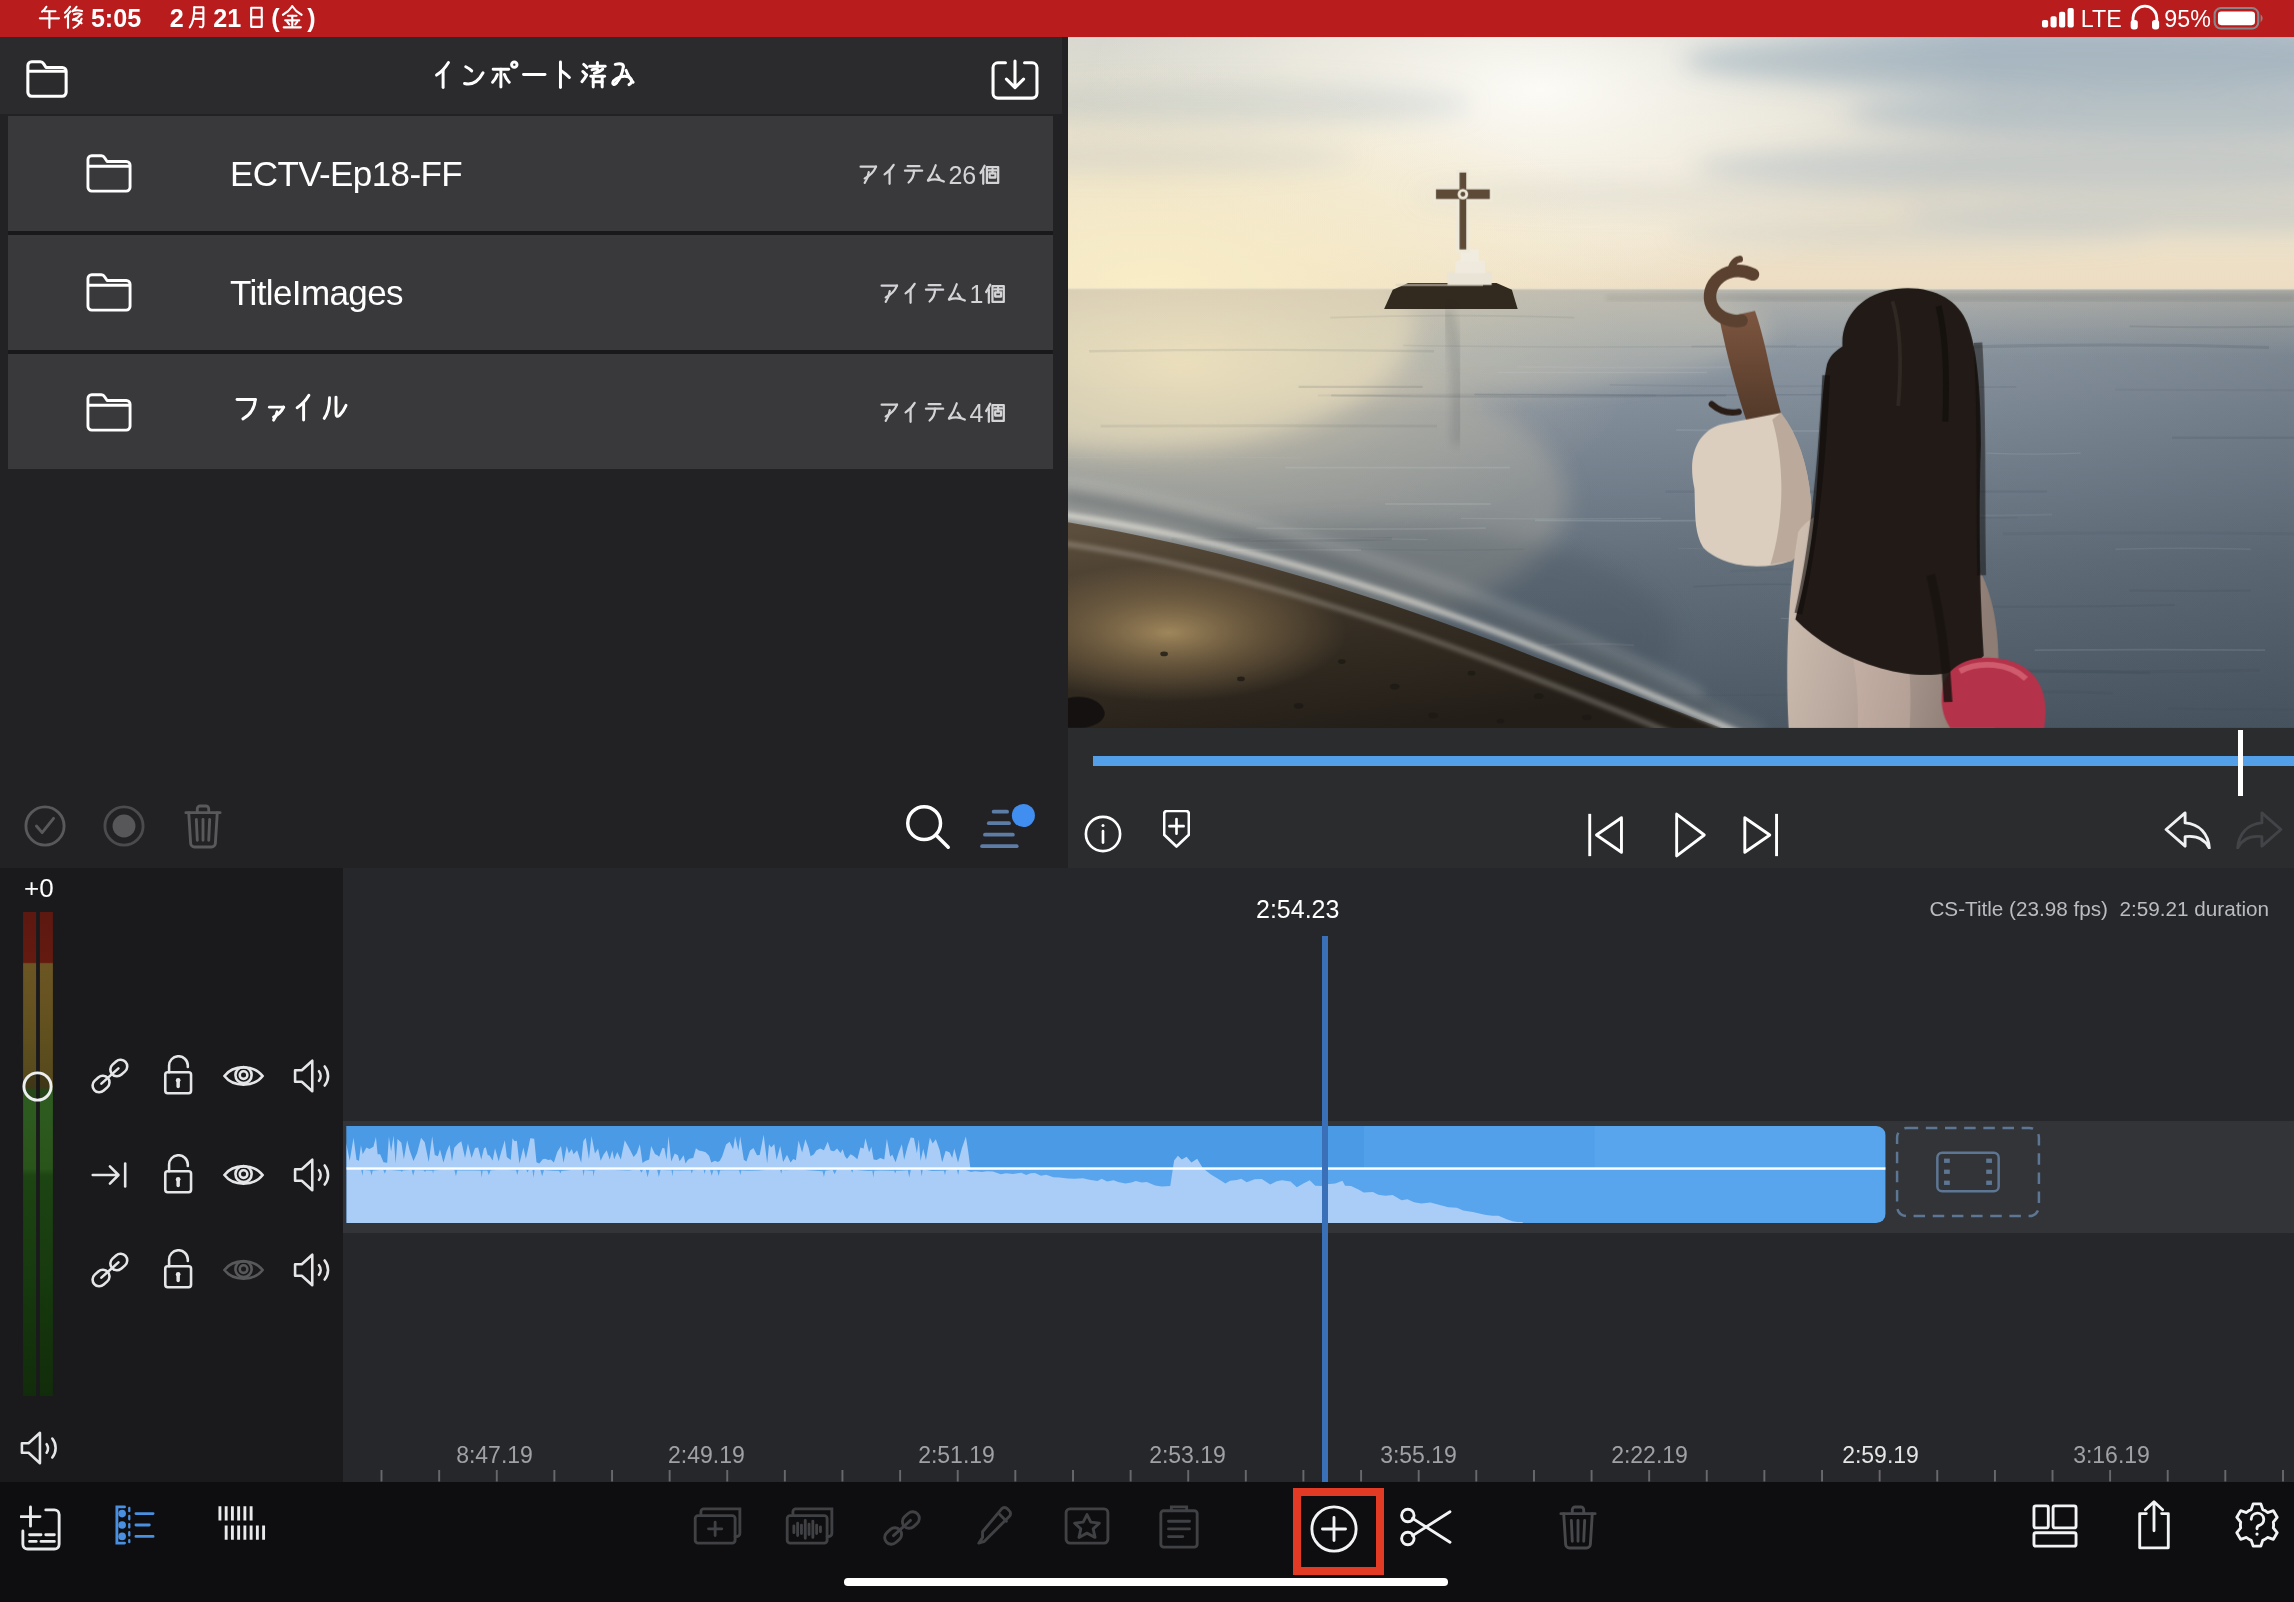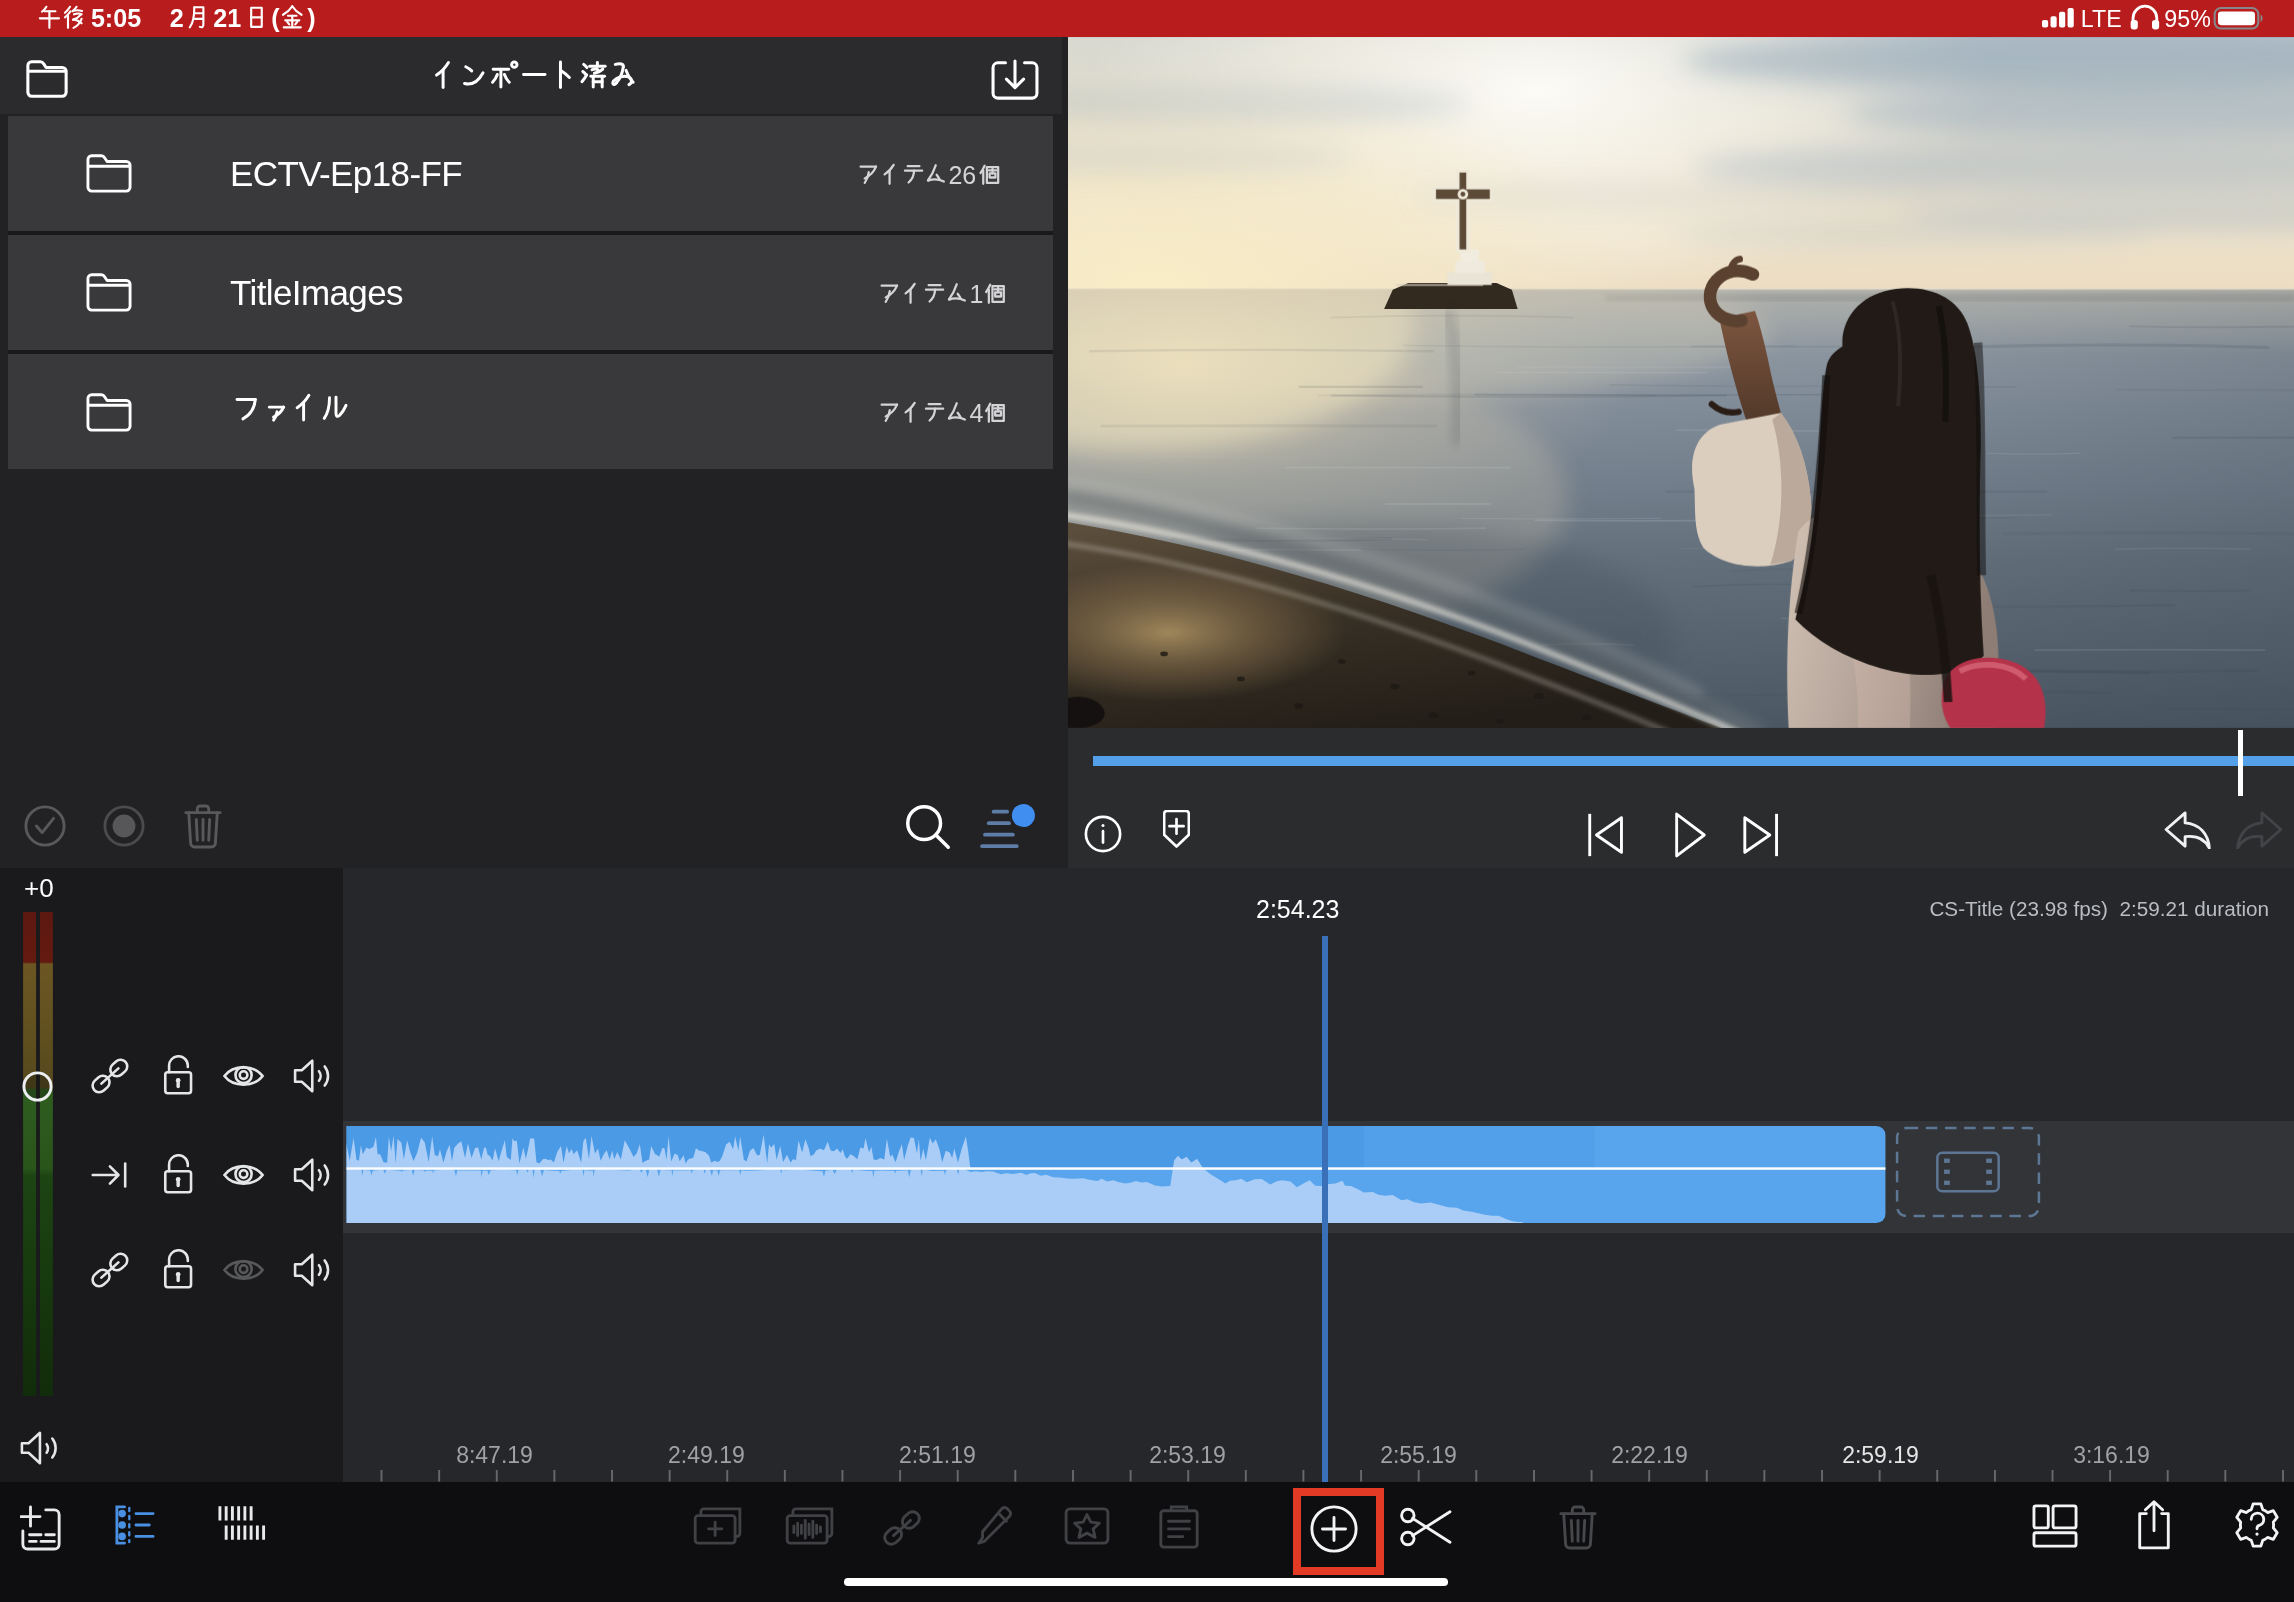--- a/index.html
+++ b/index.html
@@ -678,23 +678,23 @@
       </g>
     </g>
   </svg>
 
   <div class="abs" style="left:1322px;top:68px;width:5.8px;height:546px;background:#3a70b8"></div>
   <div class="abs" style="left:1256px;top:27px;width:134px;text-align:left;font-size:25px;color:#fff">2:54.23</div>
   <div class="abs" style="right:25px;top:29px;font-size:20.7px;color:#b9bcc1">CS-Title (23.98 fps)&nbsp; 2:59.21 duration</div>
 
   <div class="abs" style="left:437px;top:574px;width:115px;text-align:center;font-size:23px;color:#9fa1a5">8:47.19</div>
   <div class="abs" style="left:668px;top:574px;width:115px;text-align:left;font-size:23px;color:#9fa1a5">2:49.19</div>
-  <div class="abs" style="left:899px;top:574px;width:115px;text-align:left;font-size:23px;color:#9fa1a5">2:51.19</div>
+  <div class="abs" style="left:899px;top:574px;width:115px;text-align:center;font-size:23px;color:#9fa1a5">2:51.19</div>
   <div class="abs" style="left:1130px;top:574px;width:115px;text-align:center;font-size:23px;color:#9fa1a5">2:53.19</div>
-  <div class="abs" style="left:1361px;top:574px;width:115px;text-align:center;font-size:23px;color:#9fa1a5">2:55.19</div>
+  <div class="abs" style="left:1361px;top:574px;width:115px;text-align:center;font-size:23px;color:#9fa1a5">3:55.19</div>
   <div class="abs" style="left:1592px;top:574px;width:115px;text-align:center;font-size:23px;color:#9fa1a5">2:22.19</div>
   <div class="abs" style="left:1823px;top:574px;width:115px;text-align:center;font-size:23px;color:#e5e5e5">2:59.19</div>
   <div class="abs" style="left:2054px;top:574px;width:115px;text-align:center;font-size:23px;color:#9fa1a5">3:16.19</div>
 
   <svg class="abs" style="left:0;top:602px" width="2294" height="11.5" viewBox="0 0 2388 12">
       <path d="M395.2 0 L395.2 12 M455.4 0 L455.4 12 M515.5 0 L515.5 12 M575.6 0 L575.6 12 M635.8 0 L635.8 12 M695.9 0 L695.9 12 M756.0 0 L756.0 12 M816.1 0 L816.1 12 M876.2 0 L876.2 12 M936.4 0 L936.4 12 M996.5 0 L996.5 12 M1056.6 0 L1056.6 12 M1116.8 0 L1116.8 12 M1176.9 0 L1176.9 12 M1237.0 0 L1237.0 12 M1297.1 0 L1297.1 12 M1357.2 0 L1357.2 12 M1417.4 0 L1417.4 12 M1477.5 0 L1477.5 12 M1537.6 0 L1537.6 12 M1597.8 0 L1597.8 12 M1657.9 0 L1657.9 12 M1718.0 0 L1718.0 12 M1778.1 0 L1778.1 12 M1838.2 0 L1838.2 12 M1898.4 0 L1898.4 12 M1958.5 0 L1958.5 12 M2018.6 0 L2018.6 12 M2078.8 0 L2078.8 12 M2138.9 0 L2138.9 12 M2199.0 0 L2199.0 12 M2259.1 0 L2259.1 12 M2319.2 0 L2319.2 12 M2379.4 0 L2379.4 12" stroke="#67686c" stroke-width="2"></path>
     </svg>
 </div>
 
 <div class="abs" id="toolbar" style="left:0;top:1482px;width:2294px;height:120px;background:#0e0e10">

